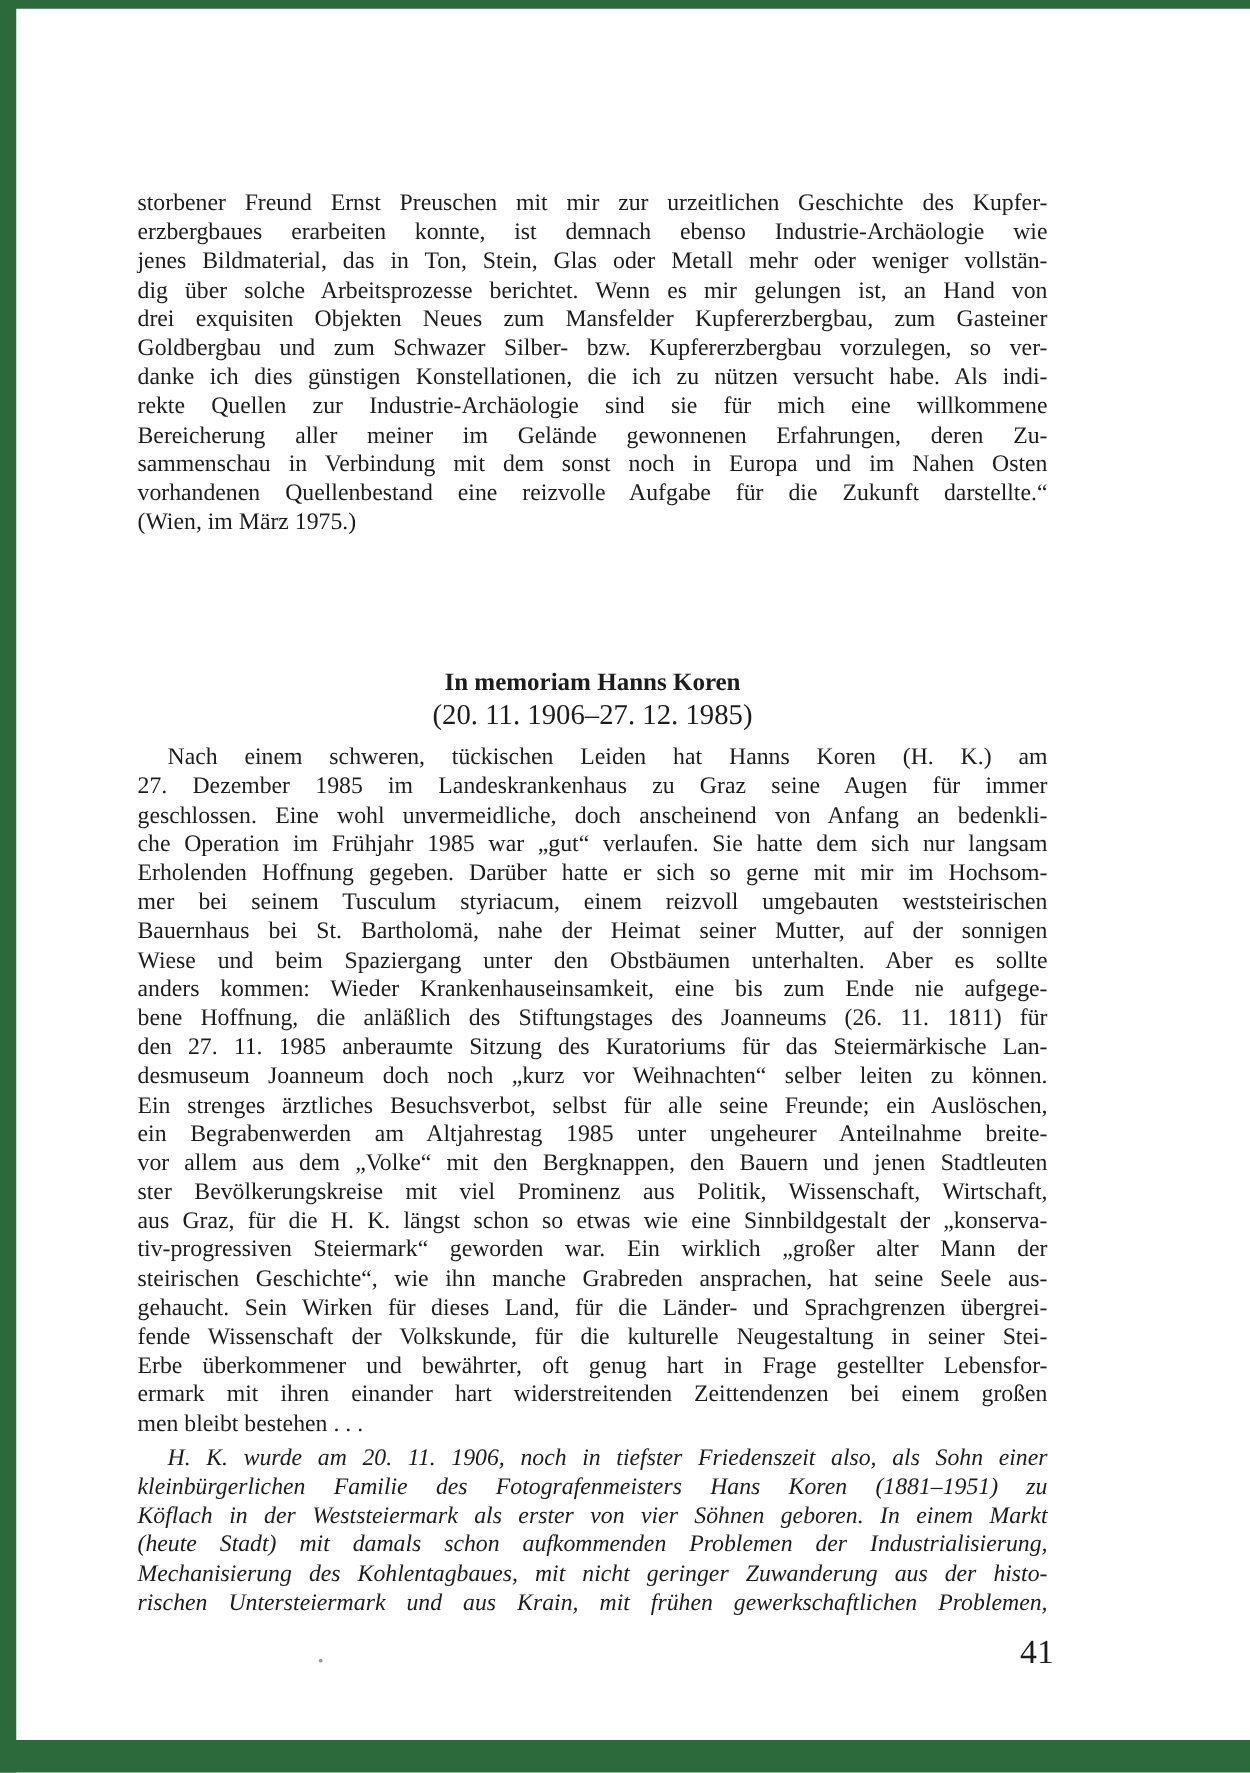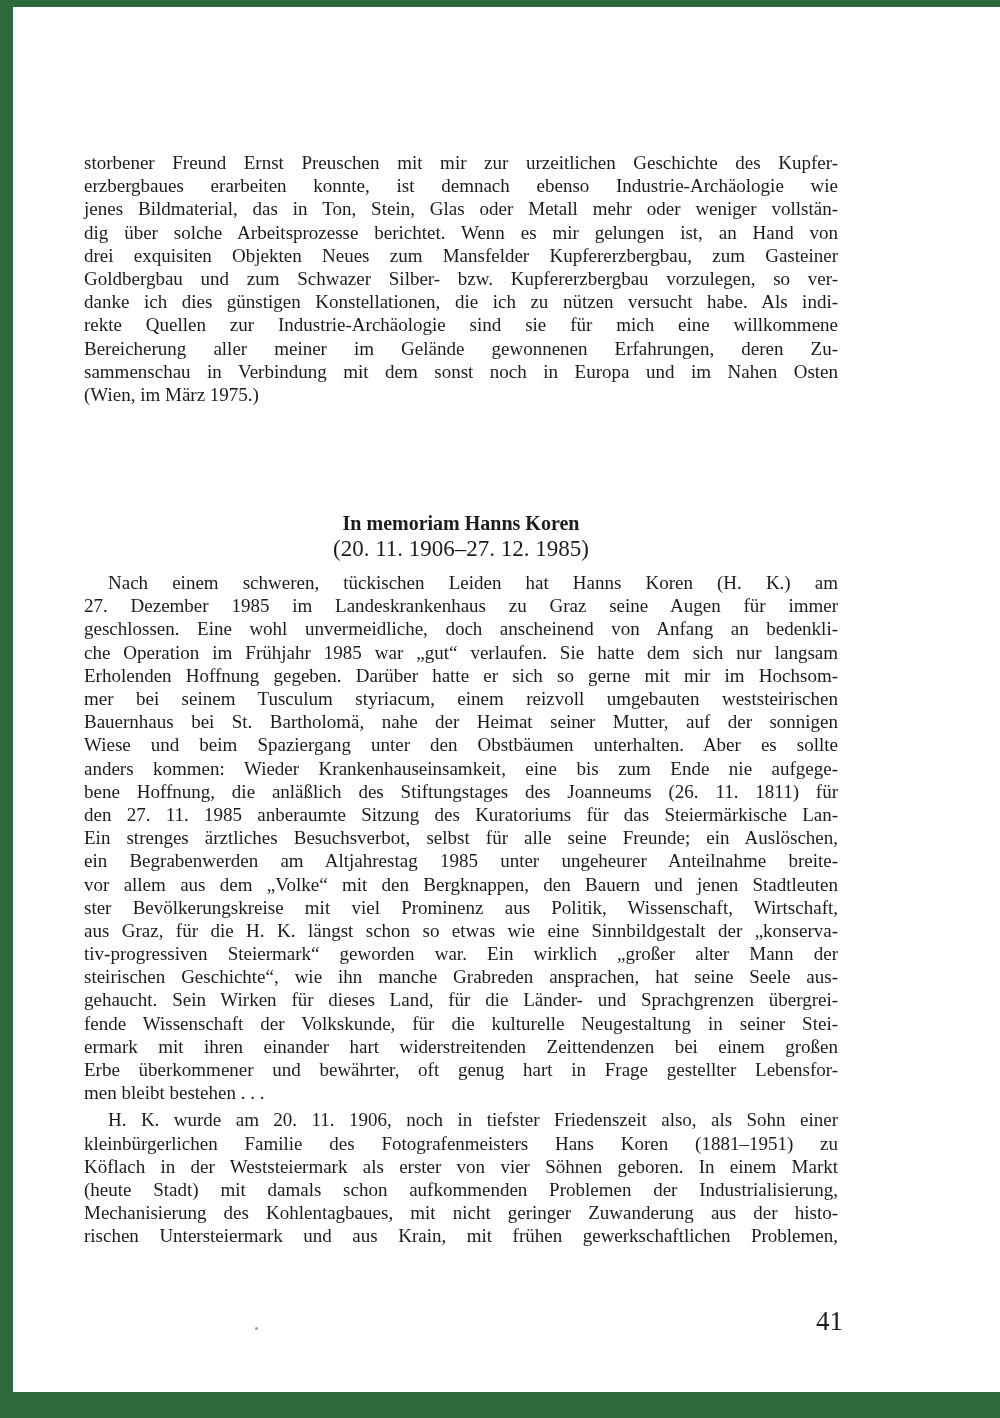--- a/index.html
+++ b/index.html
@@ -20,21 +20,21 @@
   }
   
   .frame-top    { position: absolute; left: 0; top: 0; width: 1000px; height: 7px;  background: var(--green); }
   .frame-left   { position: absolute; left: 0; top: 0; width: 13px;  height: 1418px; background: var(--green); }
   .frame-bottom { position: absolute; left: 0; top: 1392px; width: 1000px; height: 26px; background: var(--green); }
 
   .page {
     position: absolute;
     left: 0; top: 0;
     width: 1000px; height: 1418px;
-    padding: 151px 162px 0 84px;
+    padding: 151px 162px 0 110px;
   }
 
   .para { font-size: 19px; line-height: 23.2px; }
   .para .line {
     text-align: justify;
     text-align-last: justify;
     text-justify: inter-word;
     white-space: normal;
     height: 23.2px;
   }
@@ -48,21 +48,21 @@
     line-height: 26px;
     font-weight: bold;
     text-align: center;
   }
   .dates {
     font-size: 23px;
     line-height: 26px;
     text-align: center;
   }
   .para.obituary { margin-top: 9px; }
-  .para.biography { margin-top: 4px; }
+  .para.biography { margin-top: 4px; font-style: italic; }
 
   .page-number {
     position: absolute;
     top: 1306px;
     right: 157px;
     font-size: 27px;
     line-height: 30px;
   }
   .speck {
     position: absolute;
@@ -86,51 +86,53 @@
         <div class="line">storbener Freund Ernst Preuschen mit mir zur urzeitlichen Geschichte des Kupfer-</div>
         <div class="line">erzbergbaues erarbeiten konnte, ist demnach ebenso Industrie-Archäologie wie</div>
         <div class="line">jenes Bildmaterial, das in Ton, Stein, Glas oder Metall mehr oder weniger vollstän-</div>
         <div class="line">dig über solche Arbeitsprozesse berichtet. Wenn es mir gelungen ist, an Hand von</div>
         <div class="line">drei exquisiten Objekten Neues zum Mansfelder Kupfererzbergbau, zum Gasteiner</div>
         <div class="line">Goldbergbau und zum Schwazer Silber- bzw. Kupfererzbergbau vorzulegen, so ver-</div>
         <div class="line">danke ich dies günstigen Konstellationen, die ich zu nützen versucht habe. Als indi-</div>
         <div class="line">rekte Quellen zur Industrie-Archäologie sind sie für mich eine willkommene</div>
         <div class="line">Bereicherung aller meiner im Gelände gewonnenen Erfahrungen, deren Zu-</div>
         <div class="line">sammenschau in Verbindung mit dem sonst noch in Europa und im Nahen Osten</div>
+        <div class="line">vorhandenen Quellenbestand eine reizvolle Aufgabe für die Zukunft darstellte.“</div>
         <div class="line">(Wien, im März 1975.)</div>
       </div>
   </section>
 
   <h2 class="heading">In memoriam Hanns Koren</h2>
   <div class="dates">(20. 11. 1906–27. 12. 1985)</div>
 
   <section class="para obituary indented">
     <div>
         <div class="line">Nach einem schweren, tückischen Leiden hat Hanns Koren (H. K.) am</div>
         <div class="line">27. Dezember 1985 im Landeskrankenhaus zu Graz seine Augen für immer</div>
         <div class="line">geschlossen. Eine wohl unvermeidliche, doch anscheinend von Anfang an bedenkli-</div>
         <div class="line">che Operation im Frühjahr 1985 war „gut“ verlaufen. Sie hatte dem sich nur langsam</div>
         <div class="line">Erholenden Hoffnung gegeben. Darüber hatte er sich so gerne mit mir im Hochsom-</div>
         <div class="line">mer bei seinem Tusculum styriacum, einem reizvoll umgebauten weststeirischen</div>
         <div class="line">Bauernhaus bei St. Bartholomä, nahe der Heimat seiner Mutter, auf der sonnigen</div>
         <div class="line">Wiese und beim Spaziergang unter den Obstbäumen unterhalten. Aber es sollte</div>
         <div class="line">anders kommen: Wieder Krankenhauseinsamkeit, eine bis zum Ende nie aufgege-</div>
         <div class="line">bene Hoffnung, die anläßlich des Stiftungstages des Joanneums (26. 11. 1811) für</div>
         <div class="line">den 27. 11. 1985 anberaumte Sitzung des Kuratoriums für das Steiermärkische Lan-</div>
+        <div class="line">desmuseum Joanneum doch noch „kurz vor Weihnachten“ selber leiten zu können.</div>
         <div class="line">Ein strenges ärztliches Besuchsverbot, selbst für alle seine Freunde; ein Auslöschen,</div>
         <div class="line">ein Begrabenwerden am Altjahrestag 1985 unter ungeheurer Anteilnahme breite-</div>
         <div class="line">vor allem aus dem „Volke“ mit den Bergknappen, den Bauern und jenen Stadtleuten</div>
         <div class="line">ster Bevölkerungskreise mit viel Prominenz aus Politik, Wissenschaft, Wirtschaft,</div>
         <div class="line">aus Graz, für die H. K. längst schon so etwas wie eine Sinnbildgestalt der „konserva-</div>
         <div class="line">tiv-progressiven Steiermark“ geworden war. Ein wirklich „großer alter Mann der</div>
         <div class="line">steirischen Geschichte“, wie ihn manche Grabreden ansprachen, hat seine Seele aus-</div>
         <div class="line">gehaucht. Sein Wirken für dieses Land, für die Länder- und Sprachgrenzen übergrei-</div>
         <div class="line">fende Wissenschaft der Volkskunde, für die kulturelle Neugestaltung in seiner Stei-</div>
+        <div class="line">Erbe überkommener und bewährter, oft genug hart in Frage gestellter Lebensfor-</div>
         <div class="line">ermark mit ihren einander hart widerstreitenden Zeittendenzen bei einem großen</div>
-        <div class="line">Erbe überkommener und bewährter, oft genug hart in Frage gestellter Lebensfor-</div>
         <div class="line">men bleibt bestehen . . .</div>
       </div>
   </section>
 
   <section class="para biography indented justify-last">
     <div>
         <div class="line">H. K. wurde am 20. 11. 1906, noch in tiefster Friedenszeit also, als Sohn einer</div>
         <div class="line">kleinbürgerlichen Familie des Fotografenmeisters Hans Koren (1881–1951) zu</div>
         <div class="line">Köflach in der Weststeiermark als erster von vier Söhnen geboren. In einem Markt</div>
         <div class="line">(heute Stadt) mit damals schon aufkommenden Problemen der Industrialisierung,</div>

